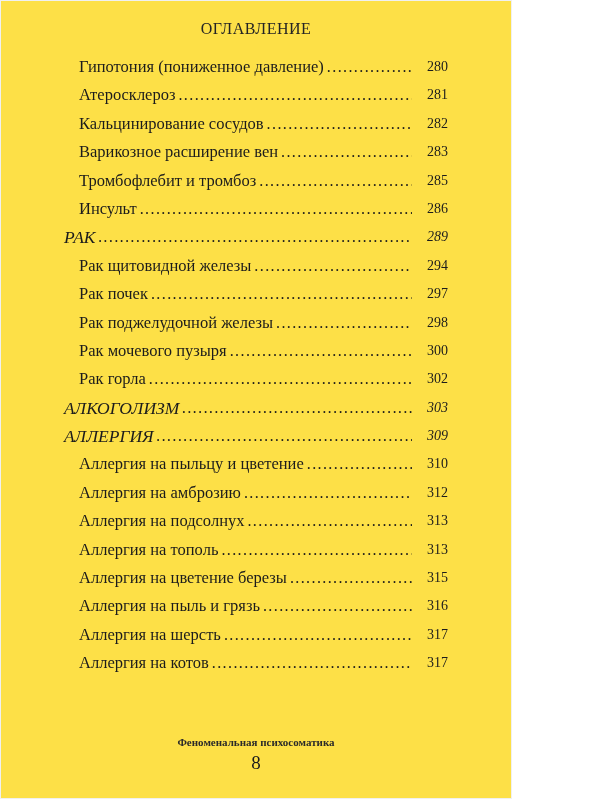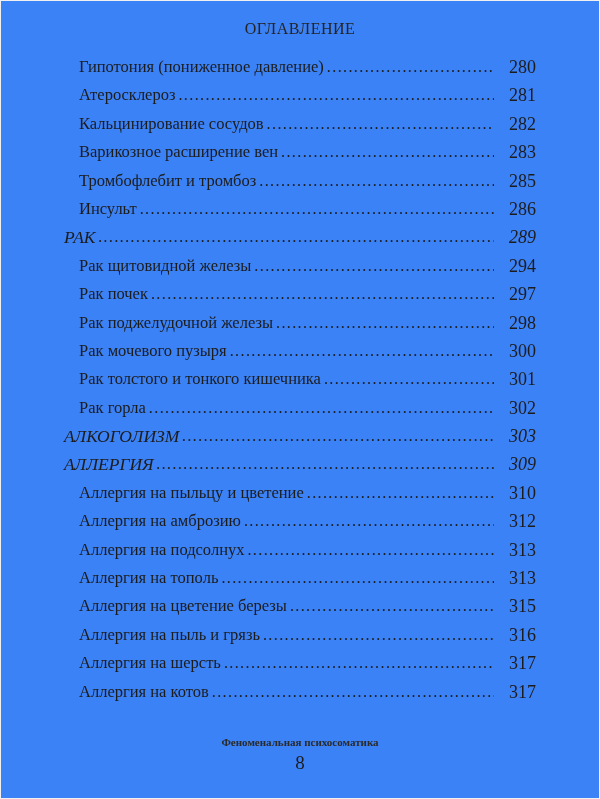--- a/index.html
+++ b/index.html
@@ -2,23 +2,23 @@
 <html><head>
 <meta charset="utf-8">
 <style>
   html, body {
     margin: 0;
     padding: 0;
     background: #ffffff;
   }
   .page {
     position: relative;
-    width: 600px;
+    width: 512px;
     height: 799px;
-    background: #3b82f6;
+    background: #fde047;
     font-family: "Liberation Serif", "DejaVu Serif", serif;
     color: #1c1c1c;
     overflow: hidden;
     box-sizing: border-box;
     border: 1px solid #f0f0f0;
   }
   .toc-header {
     position: absolute;
     top: 19px;
     left: 0;
@@ -61,21 +61,21 @@
     white-space: nowrap;
     margin: 0 2px 0 3px;
     letter-spacing: 1.4px;
     font-size: 16px;
   }
   .toc-dots::after {
     content: "........................................................................................................................";
   }
   .toc-page-number {
     flex: 0 0 auto;
-    font-size: 18px;
+    font-size: 14px;
     white-space: nowrap;
     margin-left: 13px;
   }
   .footer-book-title {
     position: absolute;
     top: 734px;
     left: 0;
     right: 0;
     text-align: center;
     font-size: 11px;
@@ -163,25 +163,20 @@
         <span class="toc-dots"></span>
         <span class="toc-page-number">298</span>
       </div>
 
       <div class="toc-row" data-level="2">
         <span class="toc-entry-label">Рак мочевого пузыря</span>
         <span class="toc-dots"></span>
         <span class="toc-page-number">300</span>
       </div>
 
-      <div class="toc-row" data-level="2">
-        <span class="toc-entry-label">Рак толстого и тонкого кишечника</span>
-        <span class="toc-dots"></span>
-        <span class="toc-page-number">301</span>
-      </div>
 
       <div class="toc-row" data-level="2">
         <span class="toc-entry-label">Рак горла</span>
         <span class="toc-dots"></span>
         <span class="toc-page-number">302</span>
       </div>
 
       <div class="toc-row" data-level="1">
         <span class="toc-entry-label">АЛКОГОЛИЗМ</span>
         <span class="toc-dots"></span>

